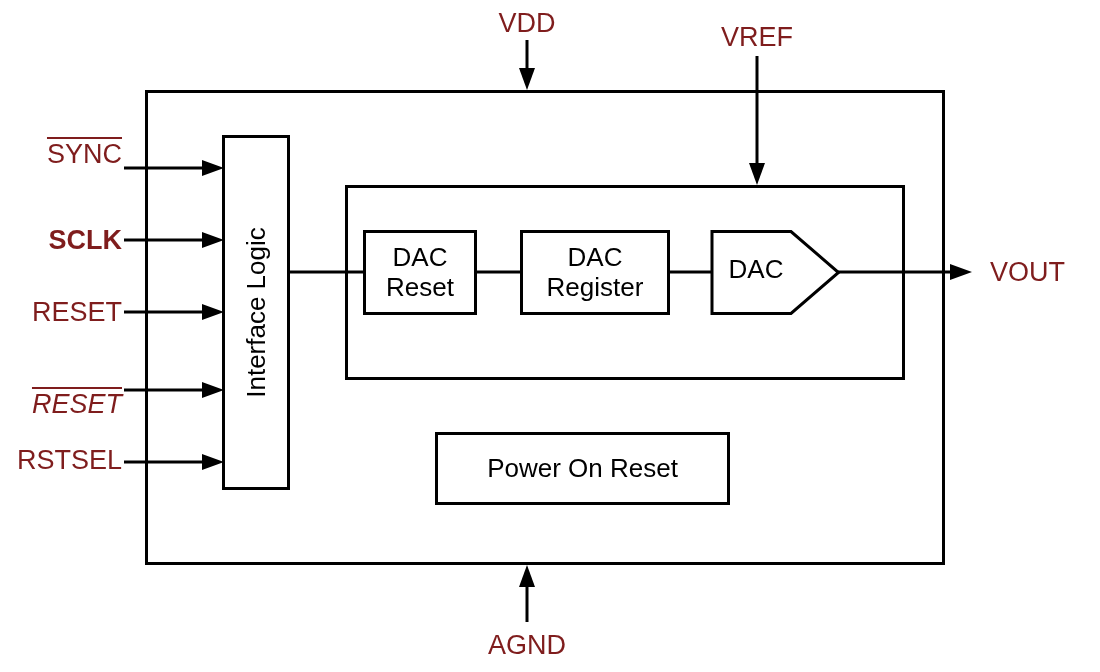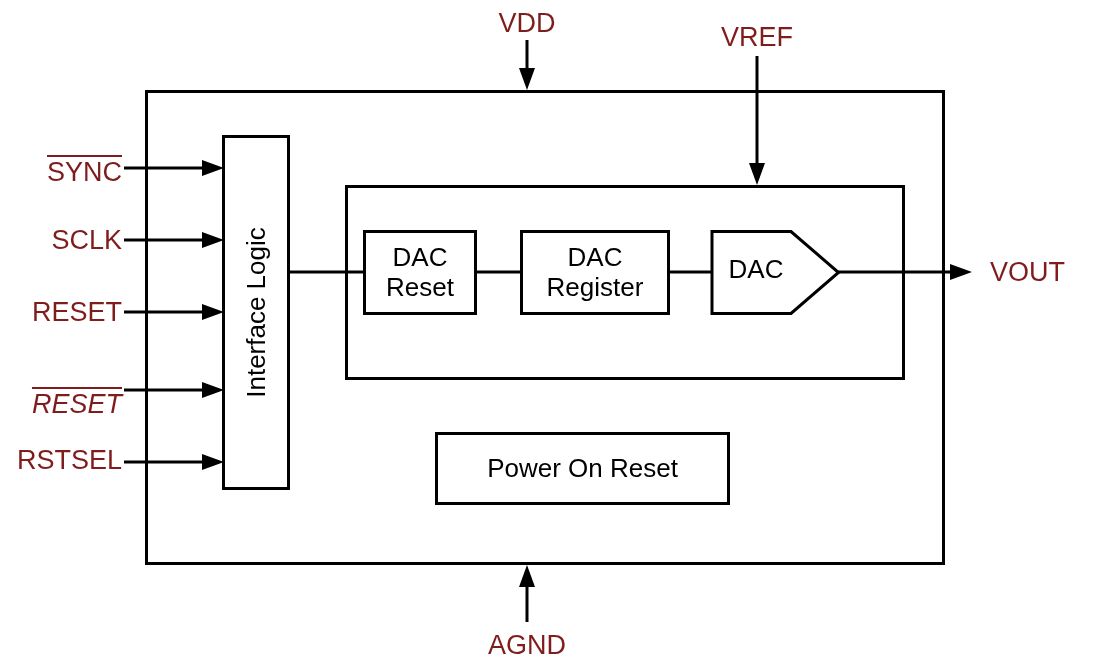--- a/index.html
+++ b/index.html
@@ -127,25 +127,25 @@
   </div>
 
   <div class="label" style="left:470px; top:6px; width:114px; text-align:center;">VDD</div>
 
   <div class="label" style="left:700px; top:20px; width:114px; text-align:center;">VREF</div>
 
   <div class="label" style="left:990px; top:255px;">VOUT</div>
 
   <div class="label" style="left:470px; top:628px; width:114px; text-align:center;">AGND</div>
 
-  <div class="label pin-label" style="top:155px;padding-left:13px;">
+  <div class="label pin-label" style="top:137px;padding-left:13px;">
     <span class="ovl">SYNC</span>
   </div>
 
-  <div class="label pin-label" style="top:223px;">SCLK</div>
+  <div class="label pin-label" style="top:223px;font-weight:bold;">SCLK</div>
 
   <div class="label pin-label" style="top:295px;">RESET</div>
 
   <div class="label pin-label" style="top:387px;font-style:italic;">
     <span class="ovl">RESET</span>
   </div>
 
   <div class="label pin-label" style="top:443px;">RSTSEL</div>
 
 </div>

